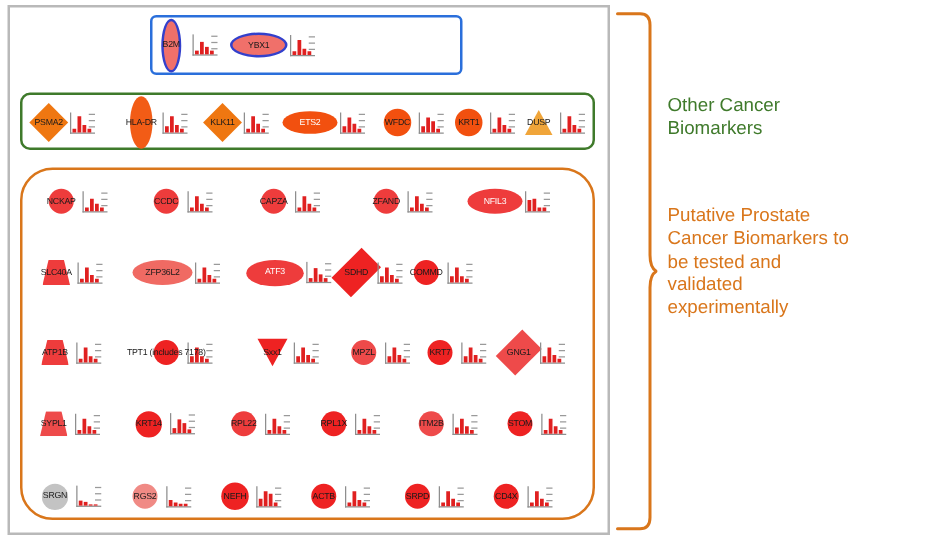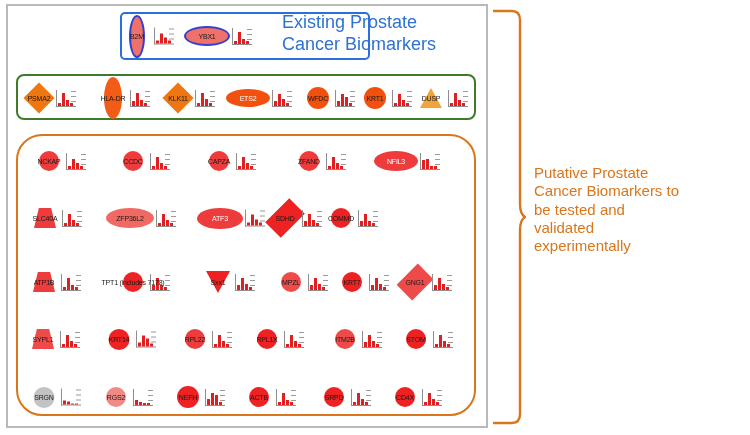--- a/index.html
+++ b/index.html
@@ -780,23 +780,23 @@
               <div class="bar" style="height: 2.8px;"></div>
               <div class="bar" style="height: 11.2px;"></div>
               <div class="bar" style="height: 5.6px;"></div>
               <div class="bar" style="height: 2.8px;"></div>
             </div>
           </div>
         </div>
       </div>
   </div>
 
-  <div class="anno anno-blue">Existing Prostate
-Cancer Biomarkers</div>
-
+
+  <div class="anno anno-green">Other Cancer
+Biomarkers</div>
 
   <div class="anno anno-orange">Putative Prostate
 Cancer Biomarkers to
 be tested and
 validated
 experimentally</div>
 
   <svg class="brace" viewBox="0 0 34 418">
     <path d="M2 3 L20 3 Q28 3 28 12 L28 196 Q28 206 33 209 Q28 212 28 222 L28 406 Q28 415 20 415 L2 415" fill="none" stroke="#d9761b" stroke-width="2.4" stroke-linecap="round" stroke-linejoin="round"></path>
   </svg>

